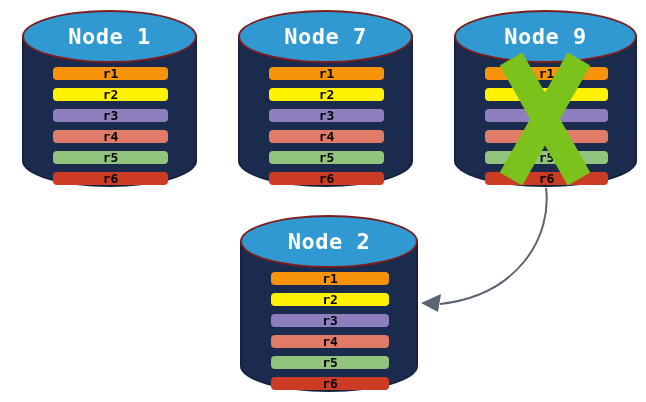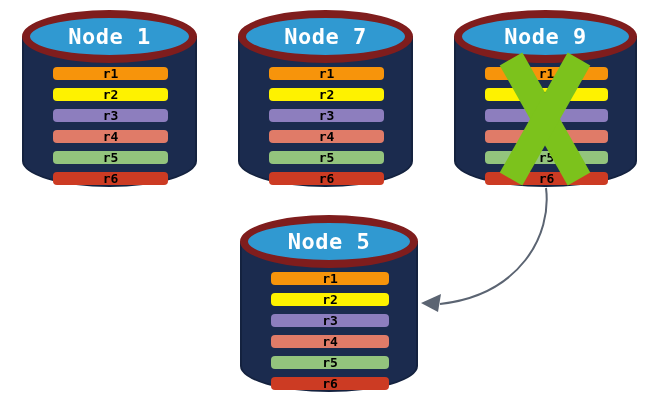--- a/index.html
+++ b/index.html
@@ -13,21 +13,21 @@
   .node3 { left:454px; top:10px;  width:183px; height:177px; }
   .node4 { left:240px; top:215px; width:178px; height:177px; }
   .cyl-body {
     position:absolute; left:0; right:0; top:26px; bottom:0;
     box-sizing:border-box; border:2px solid #14223F;
     border-radius:0 0 50% 50% / 0 0 26px 26px;
     background:#1B2B4E;
   }
   .cyl-top {
     position:absolute; left:0; right:0; top:0; height:53px;
-    box-sizing:border-box; border:8px solid #7f1d1d; border-radius:50%;
+    box-sizing:border-box; border:2px solid #7f1d1d; border-radius:50%;
     background:#3099D1; z-index:2;
     display:flex; align-items:center; justify-content:center;
   }
   .node-title {
     color:#FFFFFF; font-weight:bold; font-size:22px;
     line-height:1; white-space:pre; letter-spacing:0.5px;
   }
   .rows {
     position:absolute; left:31px; right:29px; top:57px; z-index:2;
     display:flex; flex-direction:column; gap:8px;justify-content:flex-end;
@@ -140,21 +140,21 @@
     </div>
     <svg class="x-mark" viewBox="0 0 96 133">
       <line x1="14" y1="7" x2="82" y2="127" style="stroke: rgb(124, 194, 28);"></line>
       <line x1="82" y1="7" x2="14" y2="127" style="stroke: rgb(124, 194, 28);"></line>
     </svg>
   </div>
 
   <div class="node node4">
     <div class="cyl-body" style="background-color: rgb(27, 43, 78);"></div>
     <div class="cyl-top" style="background-color: rgb(48, 153, 209);">
-      <span class="node-title">Node 5</span>
+      <span class="node-title">Node 2</span>
     </div>
     <div class="rows">
       <div class="row" style="background-color: rgb(247, 148, 11);">
           <span class="row-label">r1</span>
         </div>
       <div class="row" style="background-color: rgb(254, 242, 0);">
           <span class="row-label">r2</span>
         </div>
       <div class="row" style="background-color: rgb(141, 126, 190);">
           <span class="row-label">r3</span>

